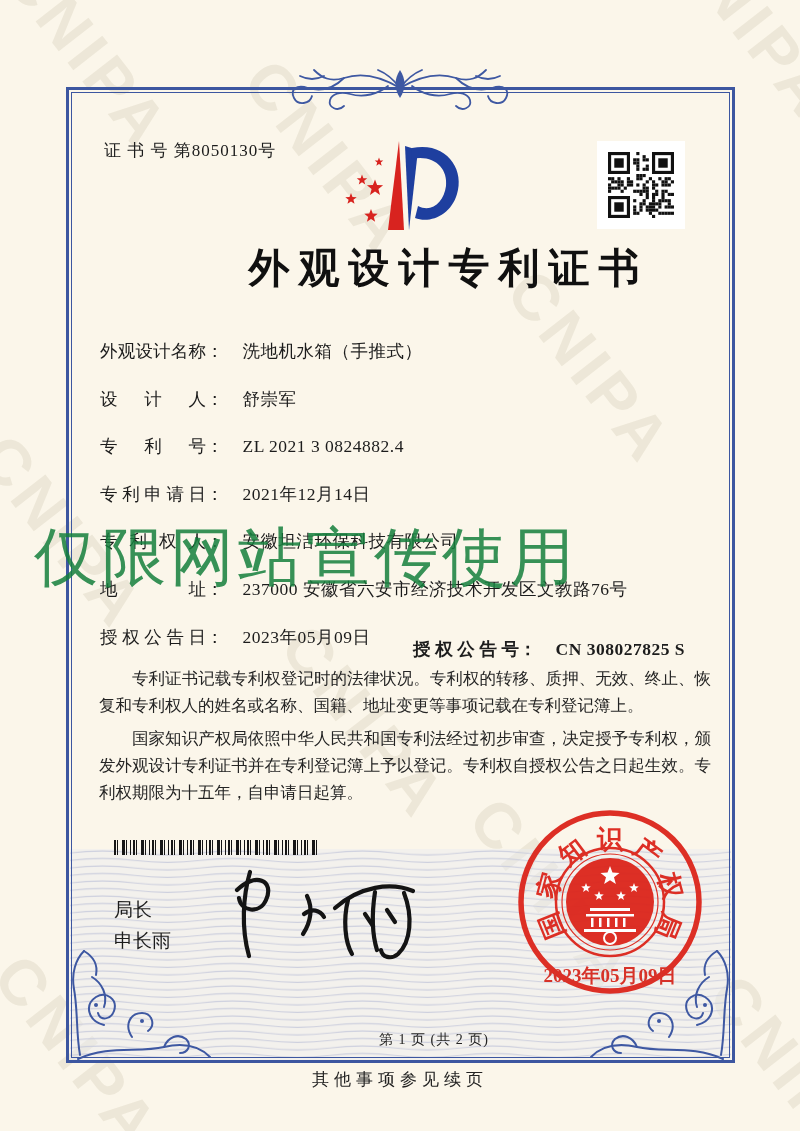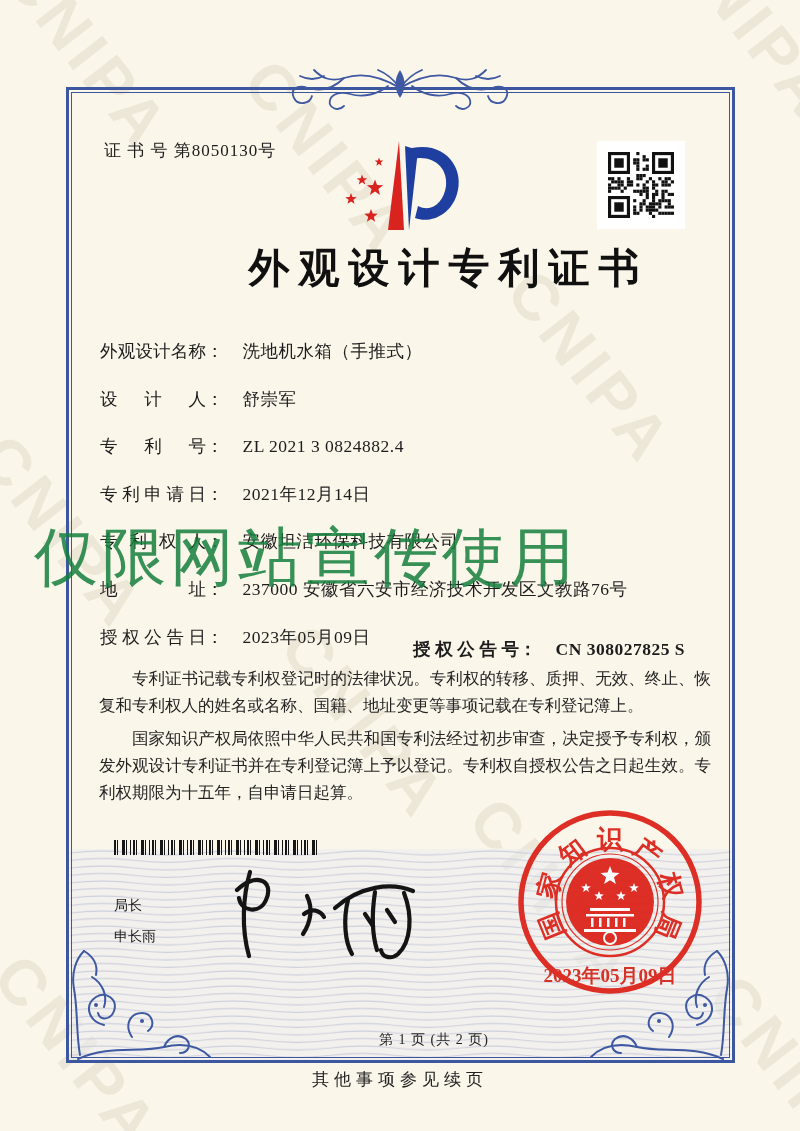--- a/index.html
+++ b/index.html
@@ -56,21 +56,21 @@
   .barcode{
     left:114px;top:840px;width:206px;height:15px;z-index:5;
     background:repeating-linear-gradient(90deg,
       #161616 0 2px,transparent 2px 3px,
       #161616 3px 4px,transparent 4px 8px,
       #161616 8px 11px,transparent 11px 12px,
       #161616 12px 13px,transparent 13px 16px,
       #161616 16px 17px,transparent 17px 19px);
   }
   .sig-label{left:114px;z-index:5;font-family:"Liberation Sans","DejaVu Sans",sans-serif;
-    font-size:14px;color:#1b1b1b;}
+    font-size:19px;color:#1b1b1b;}
   .signature{left:215px;top:856px;z-index:6;}
   .seal{left:512px;top:806px;z-index:7;opacity:.95;}
   .page-info{left:66px;top:1031px;width:736px;text-align:center;font-size:14px;
     letter-spacing:1px;z-index:5;color:#222;}
   .footer-note{left:0;top:1068px;width:800px;text-align:center;font-size:17px;
     letter-spacing:5px;z-index:5;color:#222;}
   
   .overlay-wm{
     left:34px;top:514px;z-index:9;white-space:nowrap;
     font-family:"Liberation Sans","DejaVu Sans",sans-serif;

